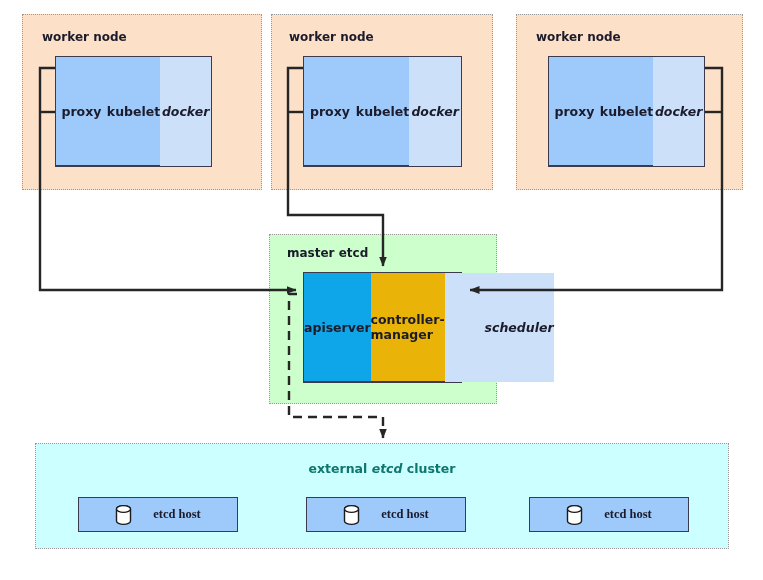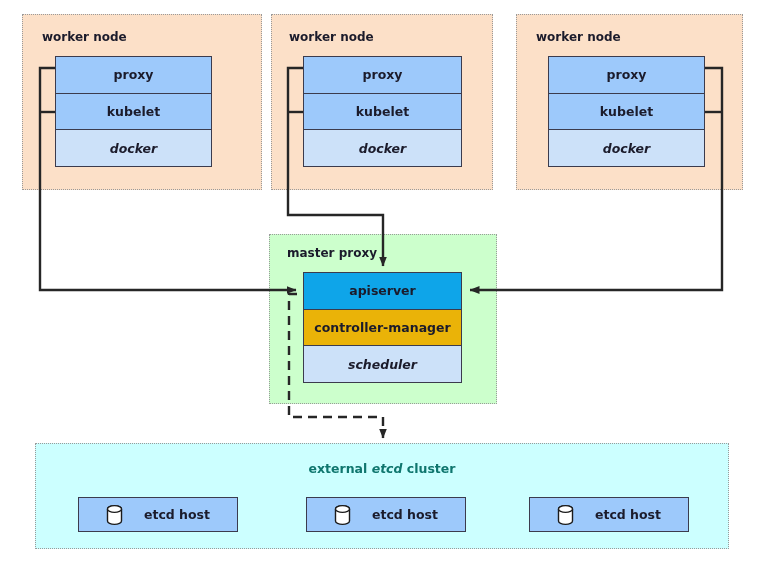--- a/index.html
+++ b/index.html
@@ -31,21 +31,21 @@
     font-size: 12px;
     font-weight: bold;
     color: #1b1b2b;
     white-space: nowrap;
   }
   .stack {
     position: absolute;
     box-sizing: border-box;
     border: 1px solid #3b3b4d;
     display: flex;
-    flex-direction: column;
+    flex-direction: row;
     justify-content: space-between;
   }
   .stack-row {
     box-sizing: border-box;
     flex: 1 1 0;
     display: flex;
     align-items: center;
     justify-content: center;
     font-size: 12.5px;
     font-weight: bold;
@@ -58,20 +58,21 @@
     position: absolute;
     box-sizing: border-box;
     border: 1px solid #3b3b4d;
     display: flex;
     align-items: center;
     justify-content: center;
     gap: 21px;
     font-size: 12.5px;
     font-weight: bold;
     color: #1b1b2b;
+    font-family: Liberation Serif, serif;
   }
   .db-icon { display: block; }
   .etcd-title {
     position: absolute;
     width: 100%;
     text-align: center;
     font-size: 12.5px;
     font-weight: bold;
     color: #0f766e;
   }
@@ -105,25 +106,25 @@
   </div>
   <div class="zone-label" style="left:536px; top:30px;">worker node</div>
   <div class="stack" style="left:548px; top:56px; width:157px; height:111px;">
     <div class="stack-row" style="background:#9DC9FB;">proxy</div>
     <div class="stack-row" style="background:#9DC9FB;">kubelet</div>
     <div class="stack-row" style="background:#CCE1F9;">docker</div>
   </div>
 
   <div class="zone" style="left:269px; top:234px; width:228px; height:170px; background:#CCFFCC;">
   </div>
-  <div class="zone-label" style="left:287px; top:246px;">master proxy</div>
+  <div class="zone-label" style="left:287px; top:246px;">master etcd</div>
   <div class="stack" style="left:303px; top:272px; width:159px; height:111px;">
     <div class="stack-row" style="background:#0ea5e9;">apiserver</div>
     <div class="stack-row" style="background:#eab308;">controller-manager</div>
-    <div class="stack-row" style="background:#CCE1F9;">scheduler</div>
+    <div class="stack-row" style="background:#CCE1F9;padding-left:40px;">scheduler</div>
   </div>
 
   <div class="zone" style="left:35px; top:443px; width:694px; height:106px; background:#CCFFFF;">
     <div class="etcd-title" style="top:17px;">
       <span>external </span><i>etcd</i><span> cluster</span>
     </div>
   </div>
 
   <div class="etcd-box" style="left:78px; top:497px; width:160px; height:35px; background:#9DC9FB;">
     <span>

